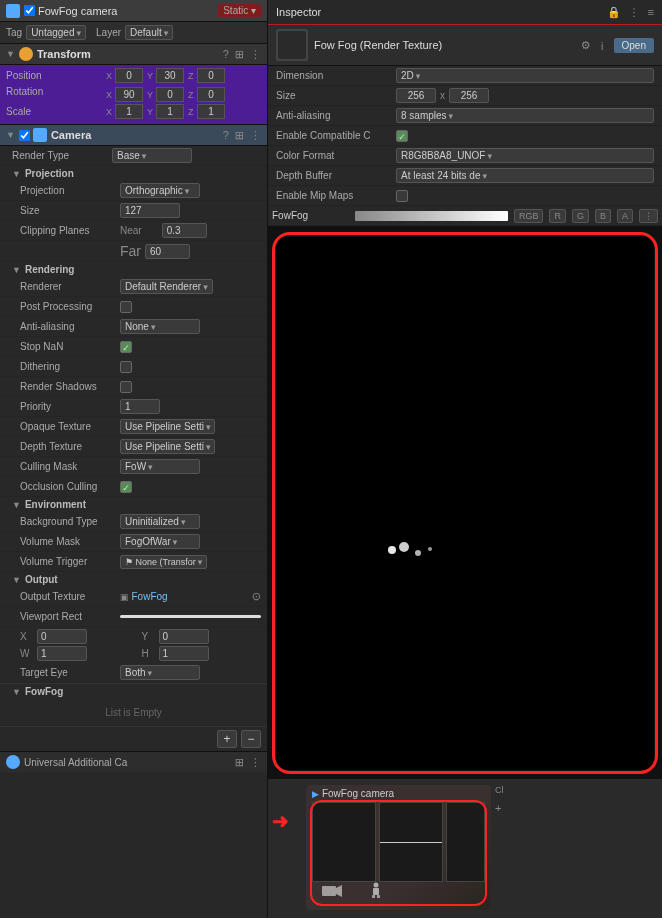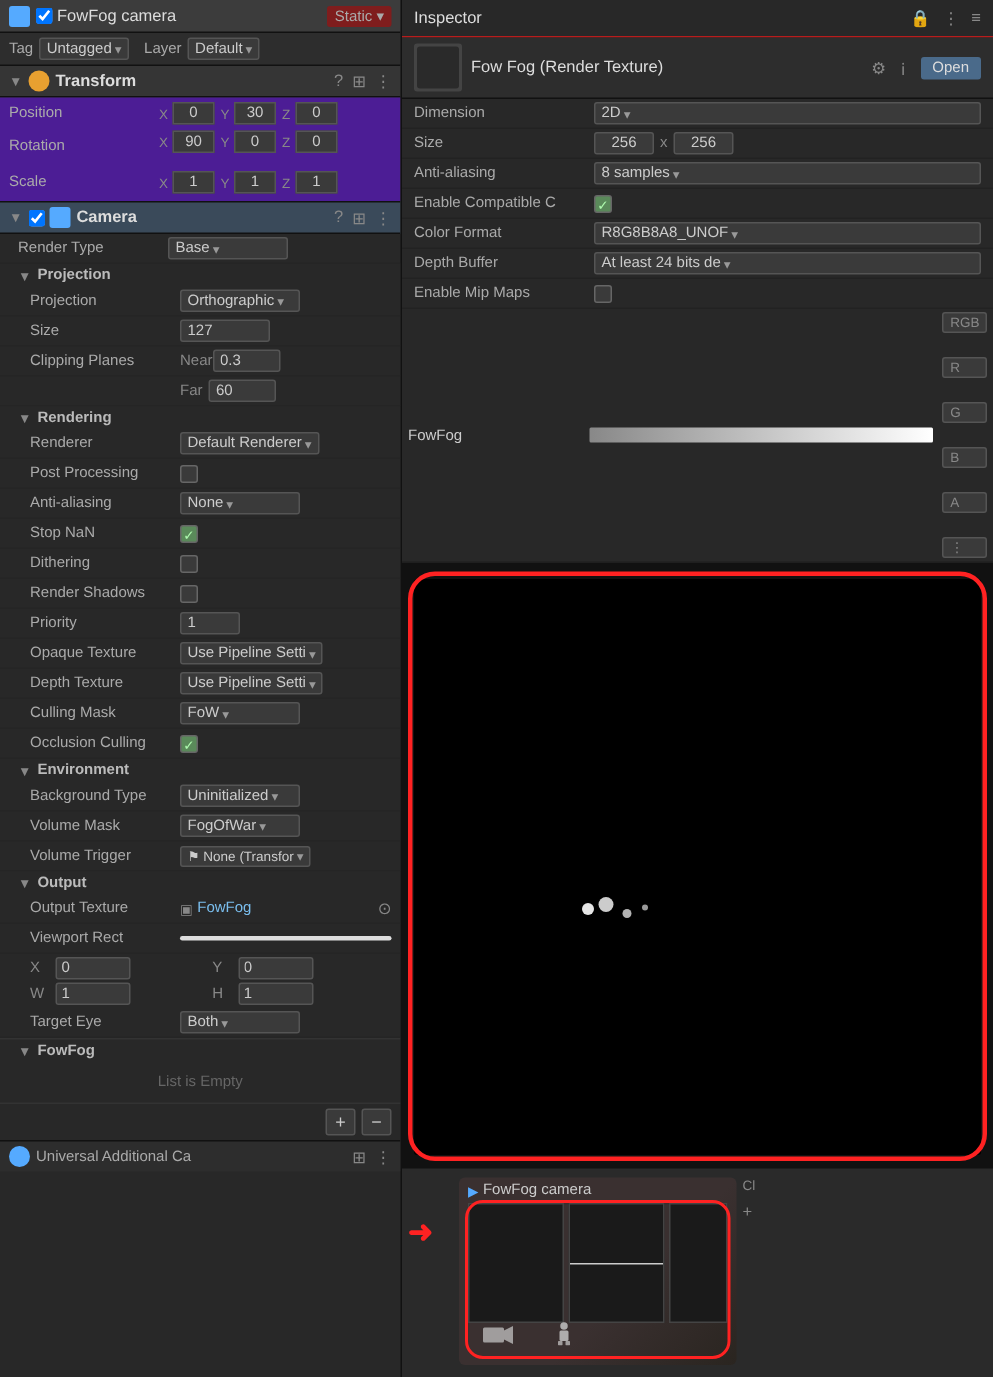--- a/index.html
+++ b/index.html
@@ -427,21 +427,21 @@
           <span class="xyz-axis">Y</span>
           <input class="xyz-val" readonly="" value="30" style="">
         </div>
         <div class="xyz-field">
           <span class="xyz-axis">Z</span>
           <input class="xyz-val" readonly="" value="0" style="">
         </div>
       </div>
     </div>
 
-    <div style="display:flex;align-items:flex-end;margin-bottom:10px;">
+    <div style="display:flex;align-items:flex-start;margin-bottom:0;">
       <span class="prop-label">Rotation</span>
       <div class="transform-values">
         <div class="xyz-field">
           <span class="xyz-axis">X</span>
           <input class="xyz-val" readonly="" value="90" style="">
         </div>
         <div class="xyz-field">
           <span class="xyz-axis">Y</span>
           <input class="xyz-val" readonly="" value="0" style="">
         </div>
@@ -496,26 +496,26 @@
     <div class="prop-row indent2">
       <span class="prop-label">Projection</span>
       <span class="prop-dropdown">Orthographic</span>
     </div>
     <div class="prop-row indent2">
       <span class="prop-label">Size</span>
       <input class="prop-input" readonly="" value="127" style="">
     </div>
     <div class="prop-row indent2">
       <span class="prop-label">Clipping Planes</span>
-      <span style="font-size:10px;color:#888;margin-right:0;">Near</span>
+      <span style="font-size:10px;color:#888;margin-right:20px;">Near</span>
       <input class="prop-input" style="width: 45px;" readonly="" value="0.3">
     </div>
     <div class="prop-row indent2">
       <span class="prop-label"></span>
-      <span style="font-size:10px;color:#888;margin-right:4px;">Far</span>
+      <span style="font-size:14px;color:#888;margin-right:4px;">Far</span>
       <input class="prop-input" style="width: 45px;" readonly="" value="60">
     </div>
   </div>
 
   <div style="background:#282828;">
     <div style="display:flex;align-items:center;padding:2px 6px 2px 12px;cursor:pointer;">
       <span class="arrow">▼</span>
       <span style="font-size:10px;color:#bbb;font-weight:bold;">Rendering</span>
     </div>
     <div class="prop-row indent2">
@@ -699,21 +699,21 @@
       <span class="ins-dropdown ins-value">At least 24 bits de</span>
     </div>
     <div class="ins-row">
       <span class="ins-label">Enable Mip Maps</span>
       <span class="check-box"></span>
     </div>
 
     <div class="ins-row" style="gap:6px; padding: 2px 4px;">
       <span style="font-size:10px;color:#ccc;flex:1;">FowFog</span>
       <span style="flex:2;height:10px;background:linear-gradient(to right,#888,#fff);border-radius:1px;display:inline-block;"></span>
-      <div style="display:flex;gap:16px;flex-direction:column;">
+      <div style="display:flex;gap:6px;">
         <span class="ch-btn">RGB</span>
         <span class="ch-btn">R</span>
         <span class="ch-btn">G</span>
         <span class="ch-btn">B</span>
         <span class="ch-btn">A</span>
         <span class="ch-btn">⋮</span>
       </div>
     </div>
   </div>
 

